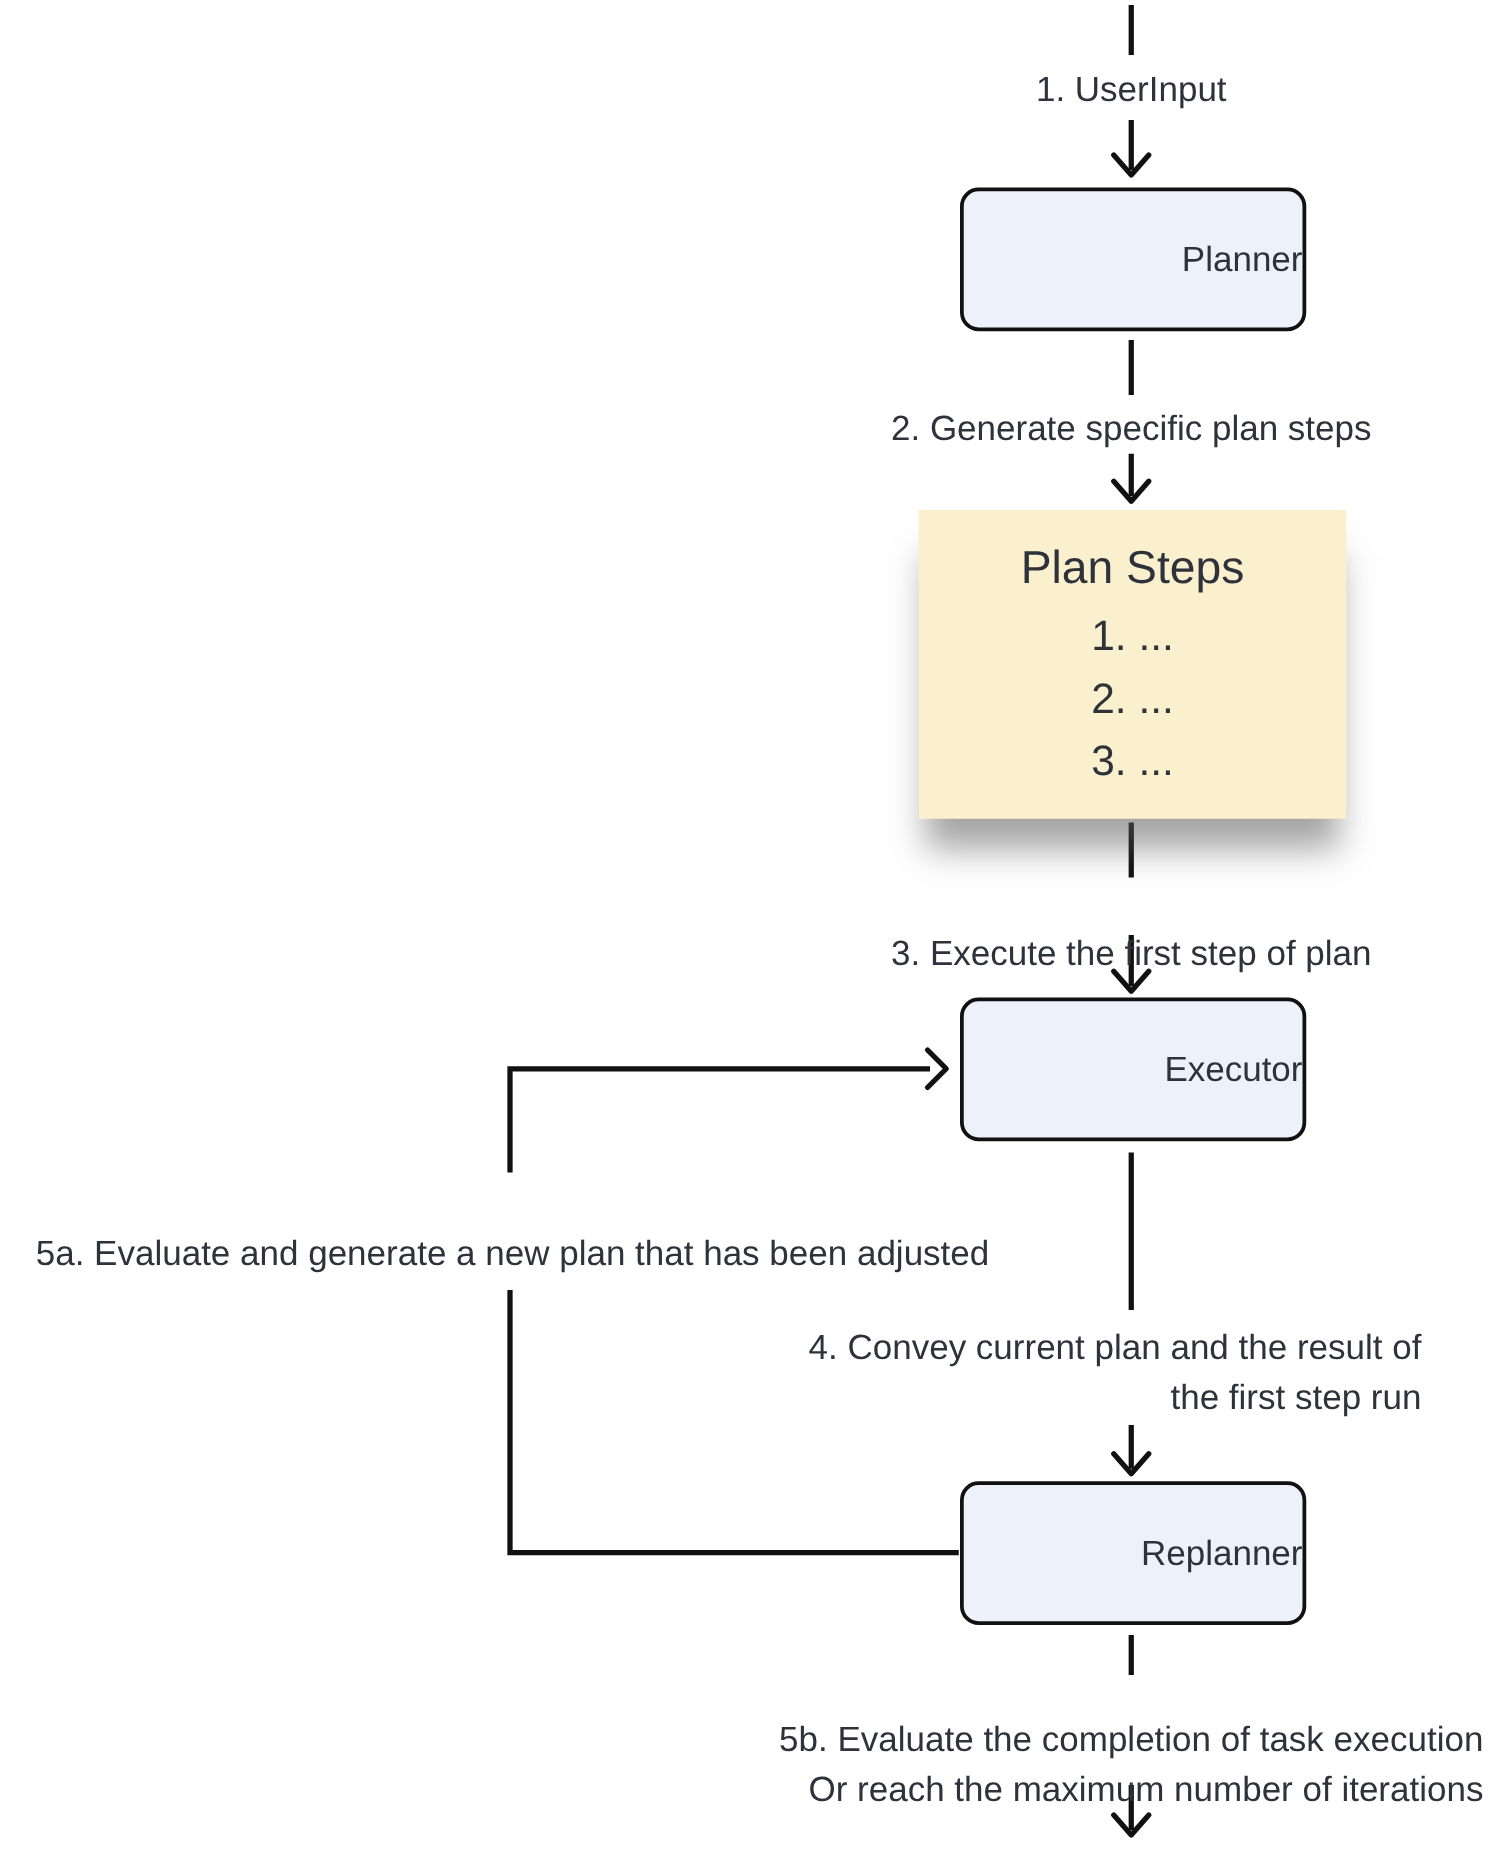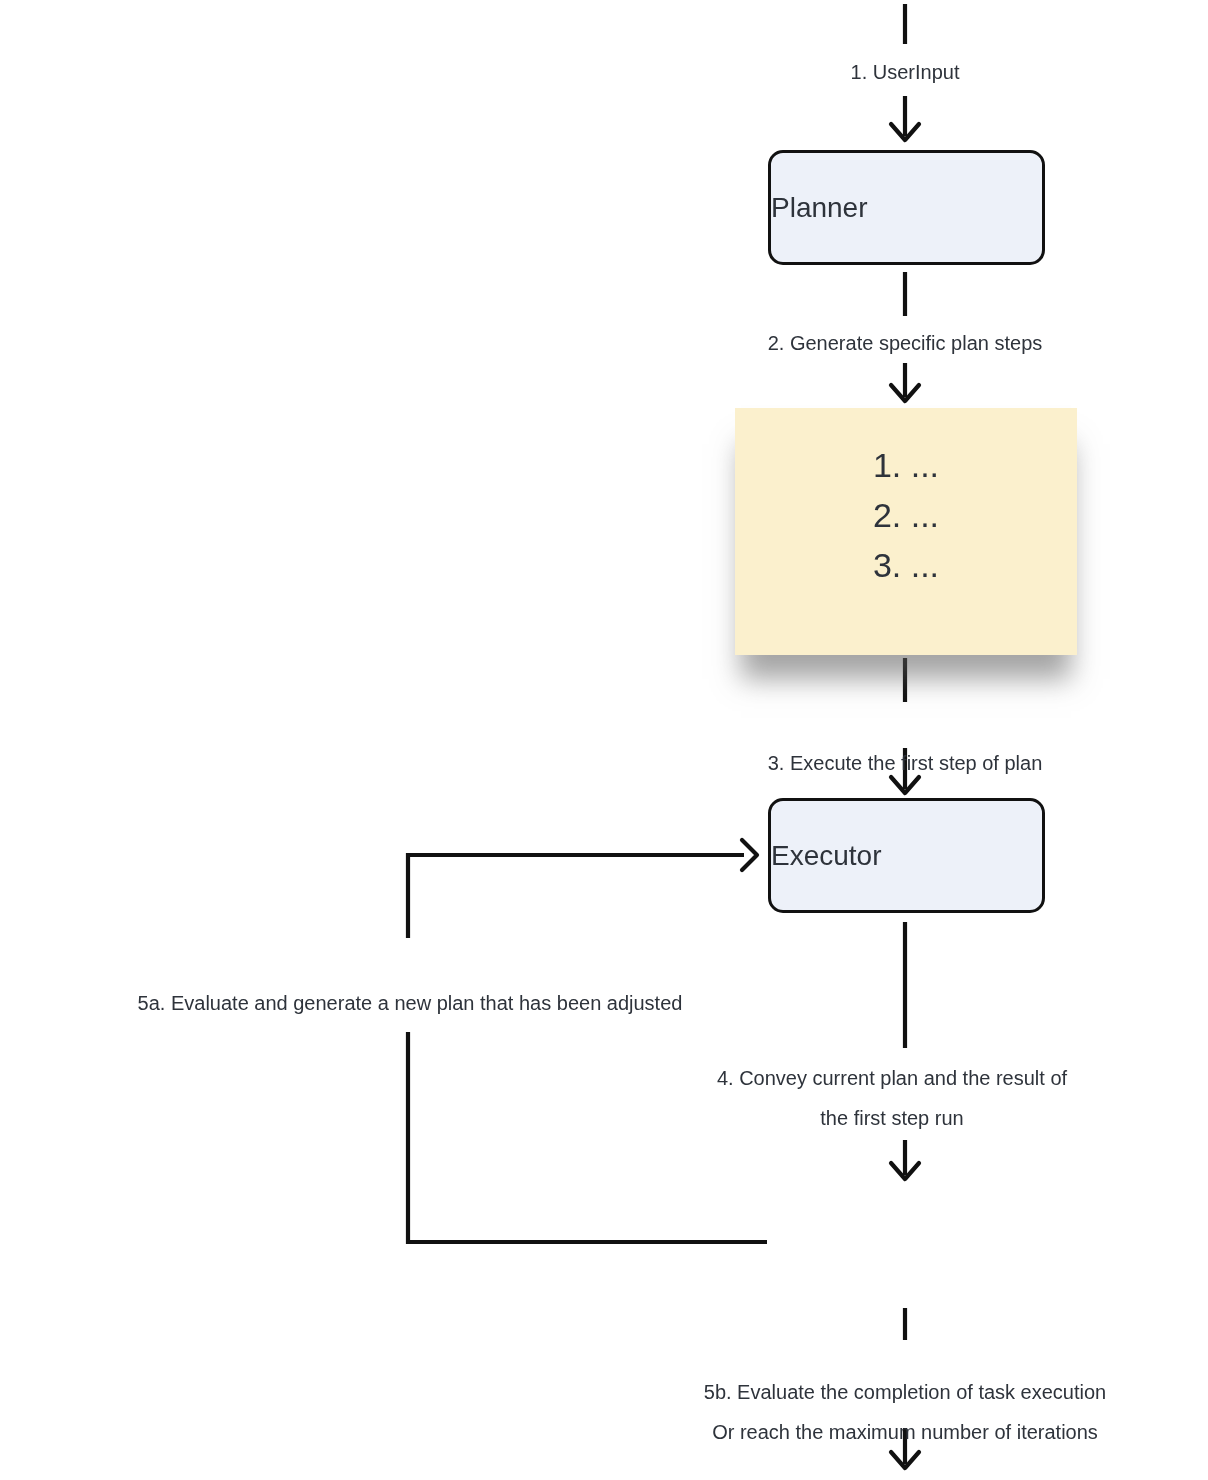--- a/index.html
+++ b/index.html
@@ -22,42 +22,42 @@
   svg.connectors{position:absolute;left:0;top:0;width:1208px;height:1480px;}
   .ln{stroke:var(--arrow);stroke-width:4.2;fill:none;stroke-linejoin:miter;}
   .hd{stroke:var(--arrow);stroke-width:4.2;fill:none;stroke-linecap:round;stroke-linejoin:round;}
 
   .node{
     position:absolute;left:768px;width:277px;height:115px;
     box-sizing:border-box;
     background:var(--node-fill);
     border:3.5px solid var(--node-border);
     border-radius:15px;
-    display:flex;align-items:center;justify-content:flex-start;
+    display:flex;align-items:center;justify-content:flex-end;
     font-size:28px;
   }
   .node-planner{top:150px;}
   .node-executor{top:798px;}
   .node-replanner{top:1185px;}
 
   .plansteps{
     position:absolute;left:735px;top:408px;width:342px;height:247px;
     box-sizing:border-box;
     background:var(--plansteps-fill);
     box-shadow:0 30px 26px -6px rgba(90,90,90,0.55);
     text-align:center;
     padding-top:24px;
   }
   .plansteps-title{font-size:37px;line-height:44px;}
   .plansteps-items{margin-top:8px;font-size:34px;line-height:50px;}
 
   .lbl{
     position:absolute;
-    font-size:20px;line-height:40px;
-    white-space:nowrap;text-align:center;
+    font-size:28px;line-height:40px;
+    white-space:nowrap;text-align:right;
     transform:translateX(-50%);
   }
   .lbl-step1{left:905px;top:52px;}
   .lbl-step2{left:905px;top:323px;}
   .lbl-step3{left:905px;top:707px;margin-top:36px;}
   .lbl-step4{left:875px;top:1058px;margin-left:17px;}
   .lbl-step5a{left:410px;top:983px;}
   .lbl-step5b{left:905px;top:1348px;margin-top:24px;}
   .lbl span{display:block;}
 </style>
@@ -112,20 +112,21 @@
 
   <div class="lbl lbl-step1">1. UserInput</div>
 
   <div class="node node-planner">
     <span>Planner</span>
   </div>
 
   <div class="lbl lbl-step2">2. Generate specific plan steps</div>
 
   <div class="plansteps">
+    <div class="plansteps-title">Plan Steps</div>
     <div class="plansteps-items">
       <div>1. ...</div>
       <div>2. ...</div>
       <div>3. ...</div>
     </div>
   </div>
 
   <div class="lbl lbl-step3">3. Execute the first step of plan</div>
 
   <div class="node node-executor">
@@ -134,19 +135,22 @@
 
   <div class="lbl lbl-step5a">
     <span>5a. Evaluate and generate a new plan that has been adjusted</span>
   </div>
 
   <div class="lbl lbl-step4">
     <span>4. Convey current plan and the result of</span>
     <span>the first step run</span>
   </div>
 
+  <div class="node node-replanner">
+    <span>Replanner</span>
+  </div>
 
   <div class="lbl lbl-step5b">
     <span>5b. Evaluate the completion of task execution</span>
     <span>Or reach the maximum number of iterations</span>
   </div>
 
 </div>
 
 </body></html>

